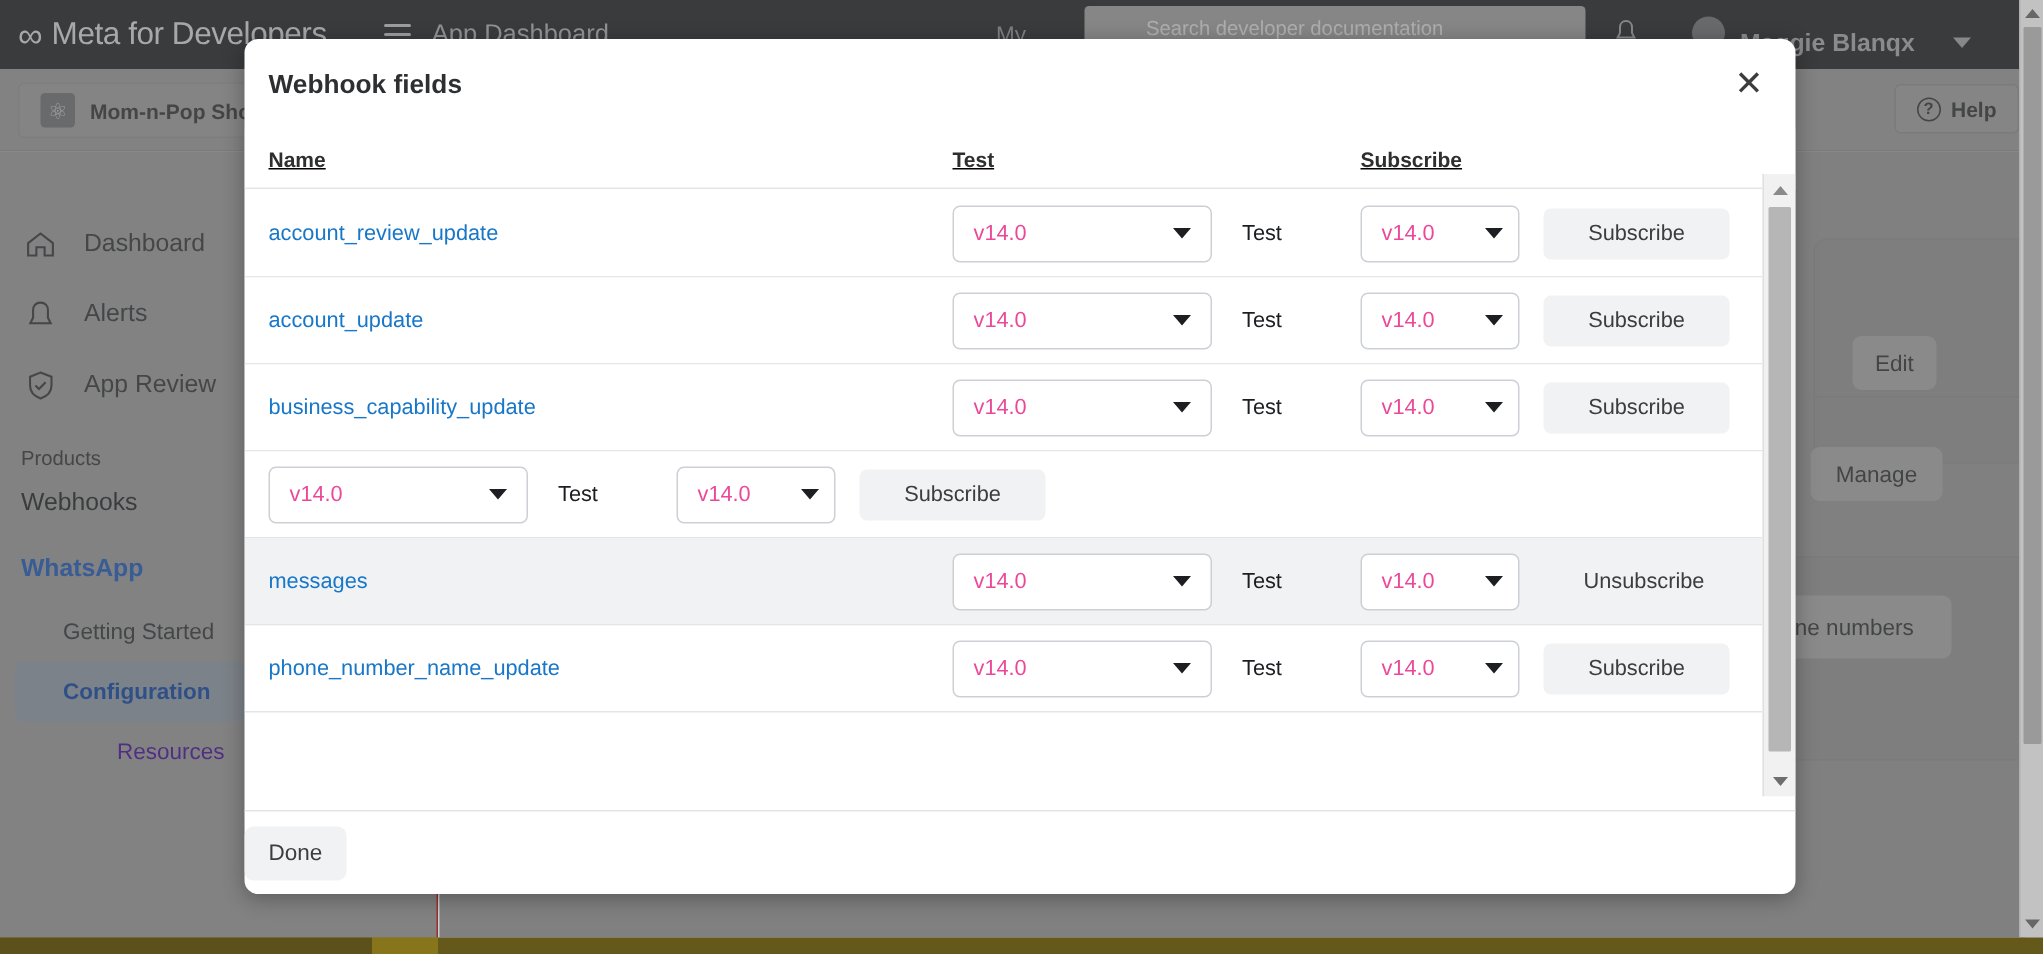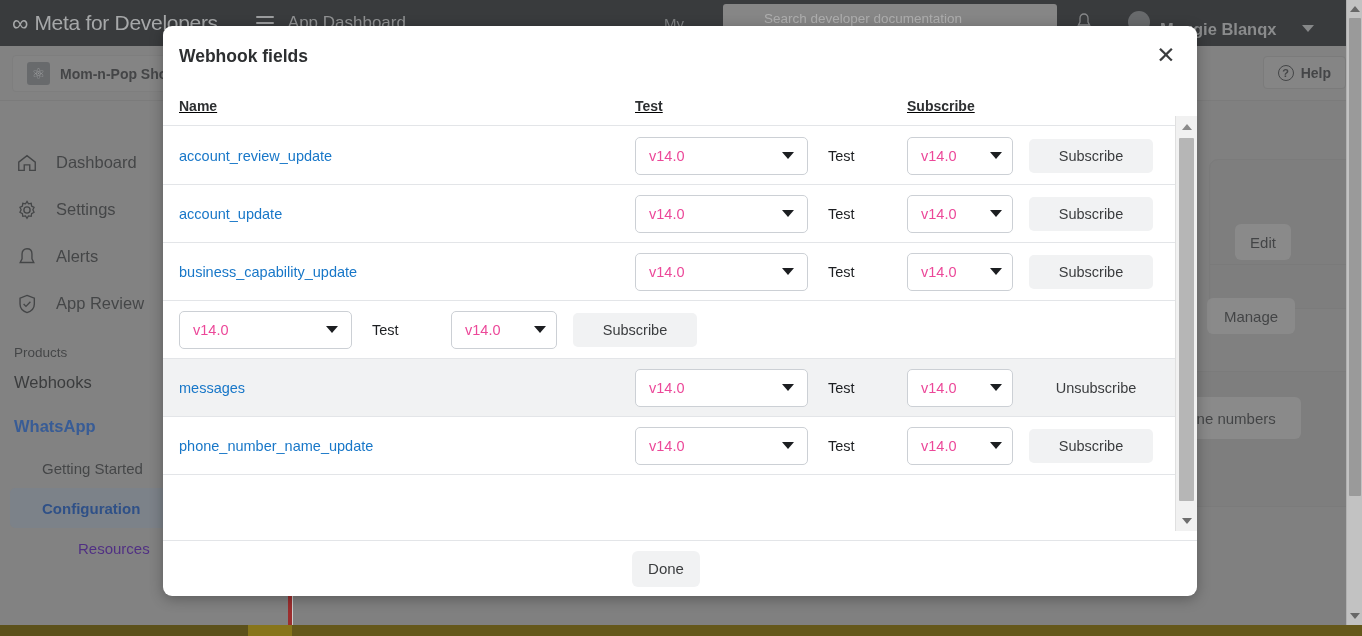--- a/index.html
+++ b/index.html
@@ -87,21 +87,21 @@
   }
   .qmark {
     width: 16px; height: 16px; border-radius: 50%;
     border: 1.6px solid #3b3d3f; font-size: 11px;
     display: flex; align-items: center; justify-content: center; font-weight: bold;
   }
 
   .sidebar {
     position: absolute; left: 0; top: 101px; width: 292px; bottom: 11px;
     background: #949494;
-    border-right: 4px solid #b91c1c;
+    border-right: 1px solid #b91c1c;
     padding-top: 38px;
   }
   .side-item {
     display: flex; align-items: center; gap: 16px;
     height: 47px; padding-left: 14px;
     color: #3c3e40; font-size: 16.5px;
   }
   .side-item .ico { width: 26px; height: 26px; display: flex; align-items: center; justify-content: center; }
   .side-section-label {
     margin-top: 18px; padding-left: 14px;
@@ -242,21 +242,21 @@
   .modal-scroll .arrow-up { top: 8px; border-bottom: 6px solid #8a8a8a; }
   .modal-scroll .arrow-dn { bottom: 7px; border-top: 6px solid #6e6e6e; }
   .modal-scroll .thumb {
     position: absolute; left: 3px; top: 22px; width: 15px; height: 363px;
     background: #b6b6b6; border-radius: 1px;
   }
 
   .modal-foot {
     flex: 0 0 56px; height: 56px;
     border-top: 1px solid #e3e5e8;
-    display: flex; align-items: center; justify-content: center;
+    display: flex; align-items: center; justify-content: flex-start;
     padding-right: 28px;
     margin-top: 9px;
   }
   .done-btn {
     height: 36px; min-width: 62px; padding: 0 16px;
     background: #f1f2f3; border-radius: 6px;
     display: flex; align-items: center; justify-content: center;
     color: #3b3d3f; font-size: 15px;
   }
 </style>
@@ -306,29 +306,20 @@
         <span class="ico">
           <svg width="22" height="22" viewBox="0 0 24 24">
               <path d="M3 11 L12 4 L21 11 V20 H15 V14 H9 V20 H3 Z" fill="none" stroke="#3c3e40" stroke-width="1.5"></path>
             </svg>
         </span>
         <span>Dashboard</span>
       </div>
       <div class="side-item">
         <span class="ico">
           <svg width="22" height="22" viewBox="0 0 24 24">
-              <circle cx="12" cy="12" r="3.4" fill="none" stroke="#3c3e40" stroke-width="1.5"></circle>
-              <path d="M12 2.6 l1.6 2.6 3-0.5 0.4 3 2.7 1.4 -1.3 2.7 1.3 2.7 -2.7 1.4 -0.4 3 -3 -0.5 -1.6 2.6 -1.6 -2.6 -3 0.5 -0.4 -3 -2.7 -1.4 1.3 -2.7 -1.3 -2.7 2.7 -1.4 0.4 -3 3 0.5 Z" fill="none" stroke="#3c3e40" stroke-width="1.4"></path>
-            </svg>
-        </span>
-        <span>Settings</span>
-      </div>
-      <div class="side-item">
-        <span class="ico">
-          <svg width="22" height="22" viewBox="0 0 24 24">
               <path d="M12 3 C8.6 3 6.6 5.3 6.6 8.6 V14 L4.6 18 H19.4 L17.4 14 V8.6 C17.4 5.3 15.4 3 12 3 Z" fill="none" stroke="#3c3e40" stroke-width="1.5"></path>
             </svg>
         </span>
         <span>Alerts</span>
       </div>
       <div class="side-item">
         <span class="ico">
           <svg width="22" height="22" viewBox="0 0 24 24">
               <path d="M12 2.6 L20 5.6 V12 c0 5-3.6 8-8 9.4 C8 20 4.4 17 4.4 12 V5.6 Z" fill="none" stroke="#3c3e40" stroke-width="1.5"></path>
               <path d="M8.3 12 l2.6 2.6 4.8 -5" fill="none" stroke="#3c3e40" stroke-width="1.5"></path>

